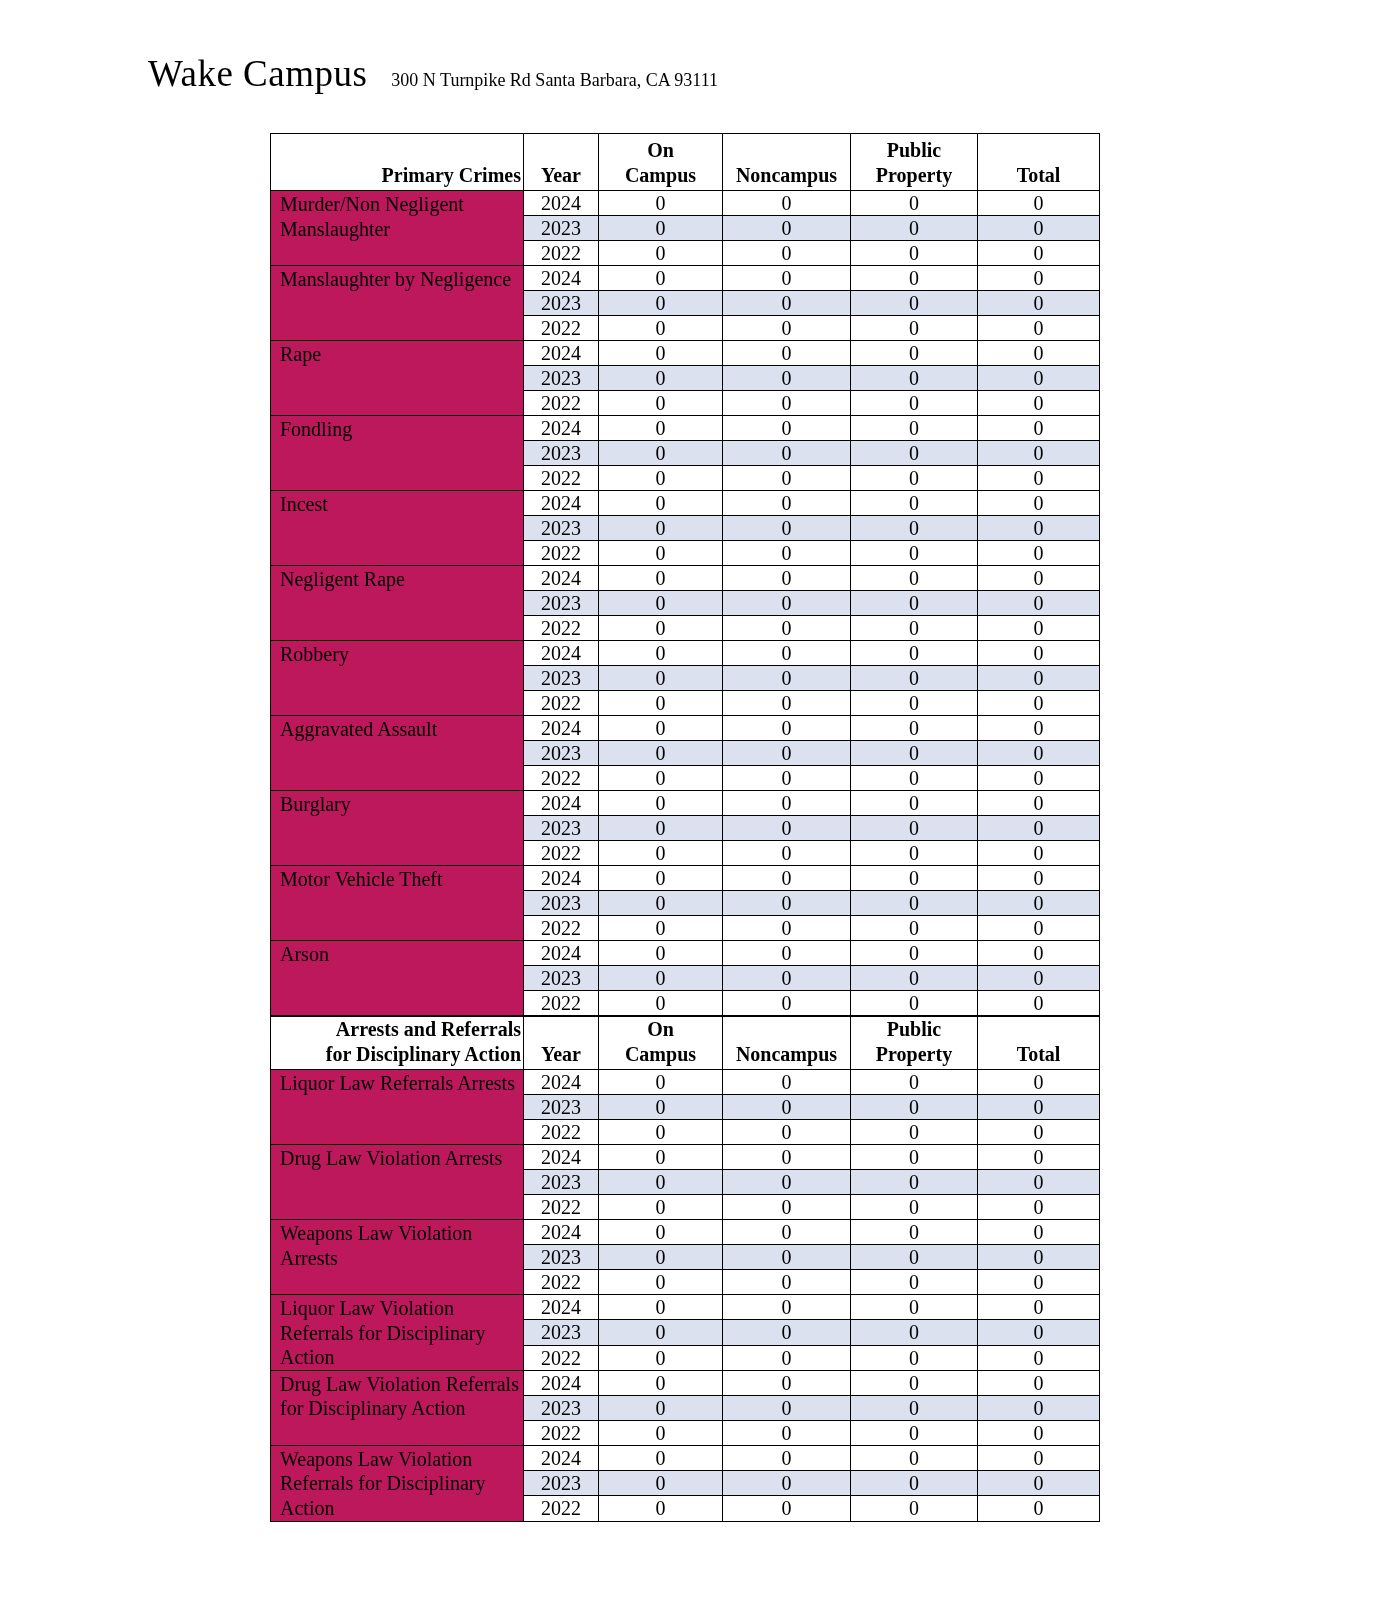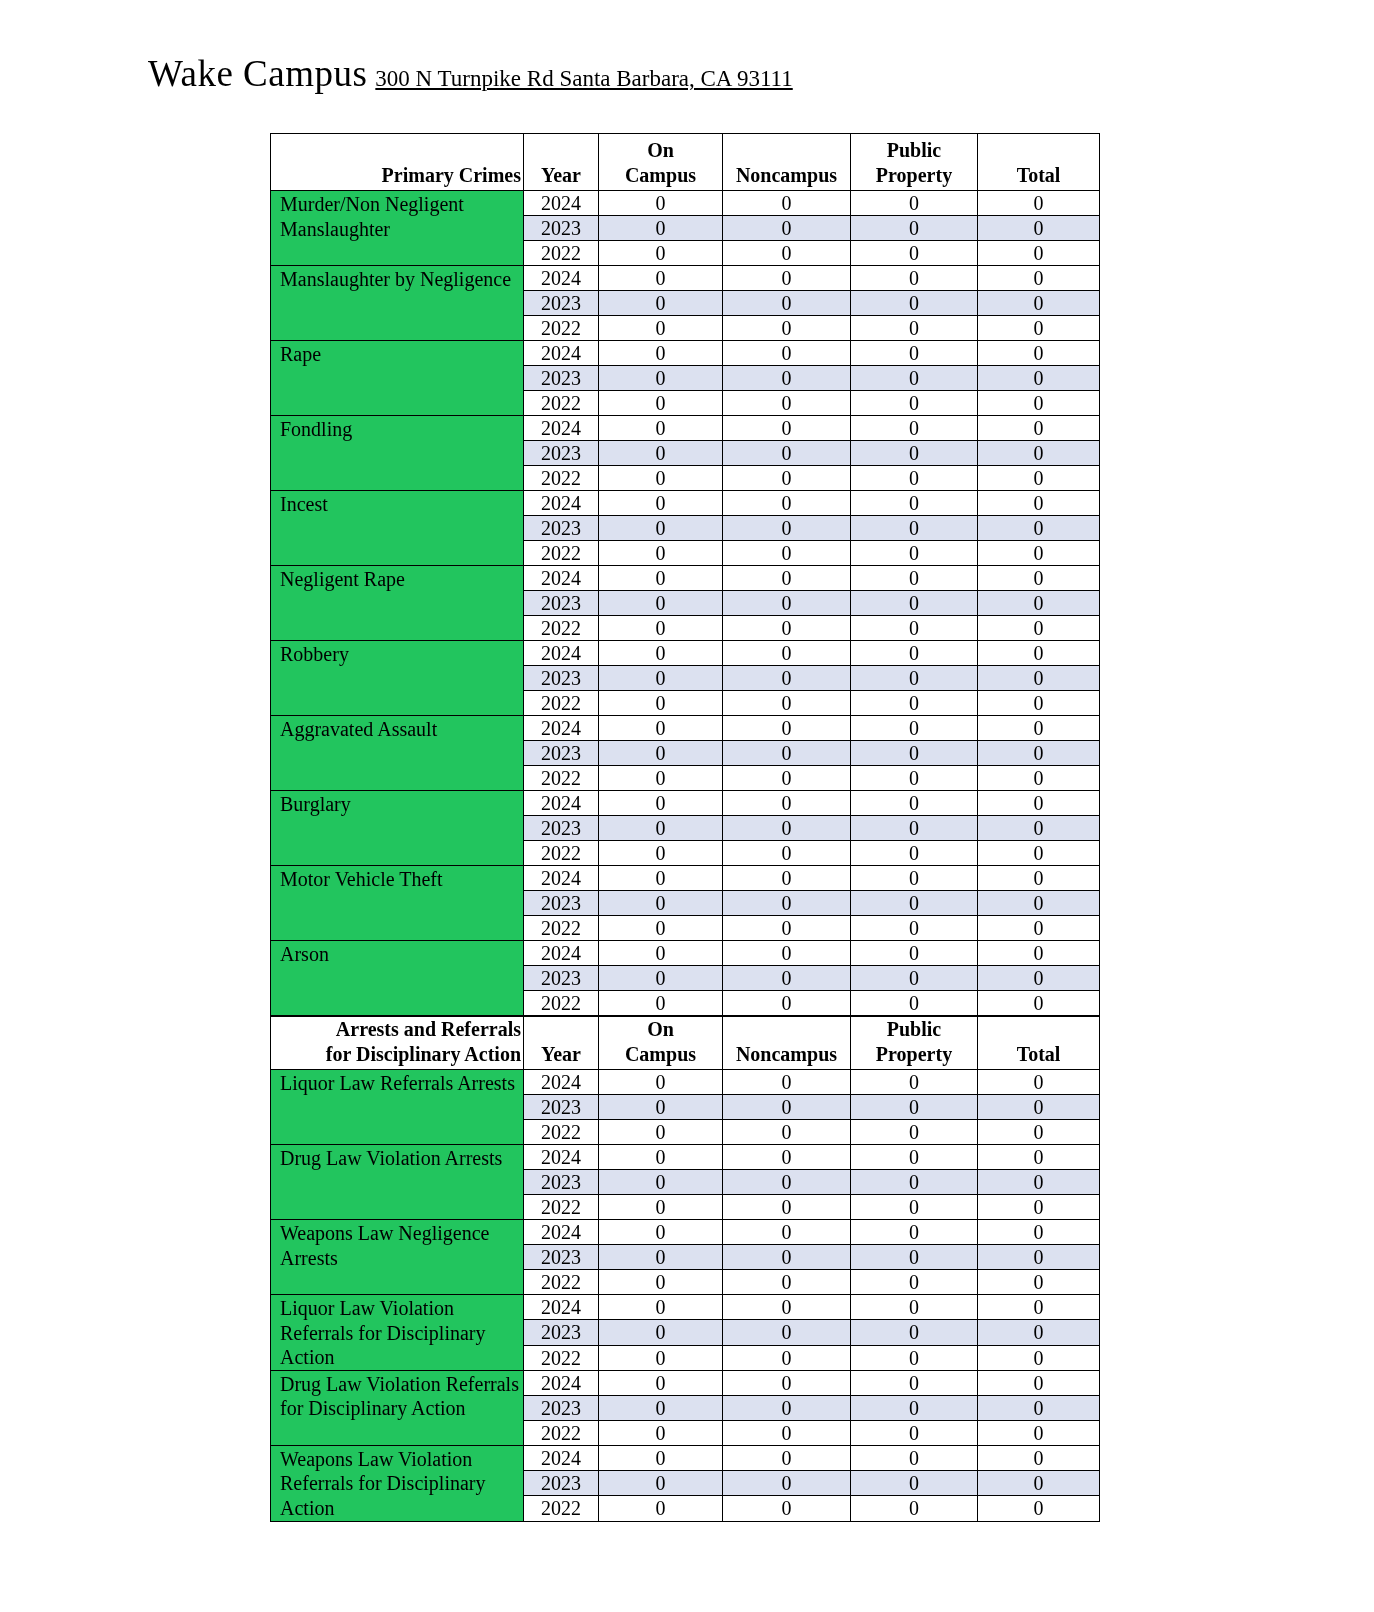--- a/index.html
+++ b/index.html
@@ -12,21 +12,21 @@
     font-family: "Liberation Serif", "DejaVu Serif", serif;
     overflow: hidden;
   }
   .doc-header {
     position: absolute;
     left: 148px;
     top: 52px;
     white-space: nowrap;
   }
   .campus-name { font-size: 37px; letter-spacing: 0.5px; }
-  .campus-address { font-size: 23px; margin-left: 8px; text-decoration: underline; }
+  .campus-address { font-size: 18px; margin-left: 24px; }
 
   #tables { position: absolute; left: 270px; top: 133px; }
 
   table.crime-table {
     border-collapse: collapse;
     table-layout: fixed;
     width: 829px;
     border: 1.5px solid #000;
   }
   .table-secondary { }
@@ -61,21 +61,21 @@
     font-size: 20px;
     line-height: 24px;
     text-align: center;
     vertical-align: middle;
   }
   td.crime-cell {
     text-align: left;
     vertical-align: top;
     padding: 1px 4px 0 9px;
     line-height: 24.6px;
-    background: #22c55e;
+    background: #be185d;
   }
   tbody tr.shaded td { background: var(--shade-color, #dce1f0); }
 </style>
 </head>
 <body>
 
 <div class="page">
   <div class="doc-header">
     <span class="campus-name">Wake Campus</span><span class="campus-address">300 N Turnpike Rd Santa Barbara, CA 93111</span>
   </div>
@@ -446,21 +446,21 @@
       <td class="year-cell">2022</td>
       <td class="num-cell">0</td>
       <td class="num-cell">0</td>
       <td class="num-cell">0</td>
       <td class="num-cell">0</td>
     </tr>
   </tbody>
 
   <tbody class="crime-block">
     <tr class="year-row">
-      <td class="crime-cell" rowspan="3">Weapons Law Negligence Arrests</td>
+      <td class="crime-cell" rowspan="3">Weapons Law Violation Arrests</td>
       <td class="year-cell">2024</td>
       <td class="num-cell">0</td>
       <td class="num-cell">0</td>
       <td class="num-cell">0</td>
       <td class="num-cell">0</td>
     </tr>
     <tr class="year-row shaded">
       <td class="year-cell">2023</td>
       <td class="num-cell">0</td>
       <td class="num-cell">0</td>

